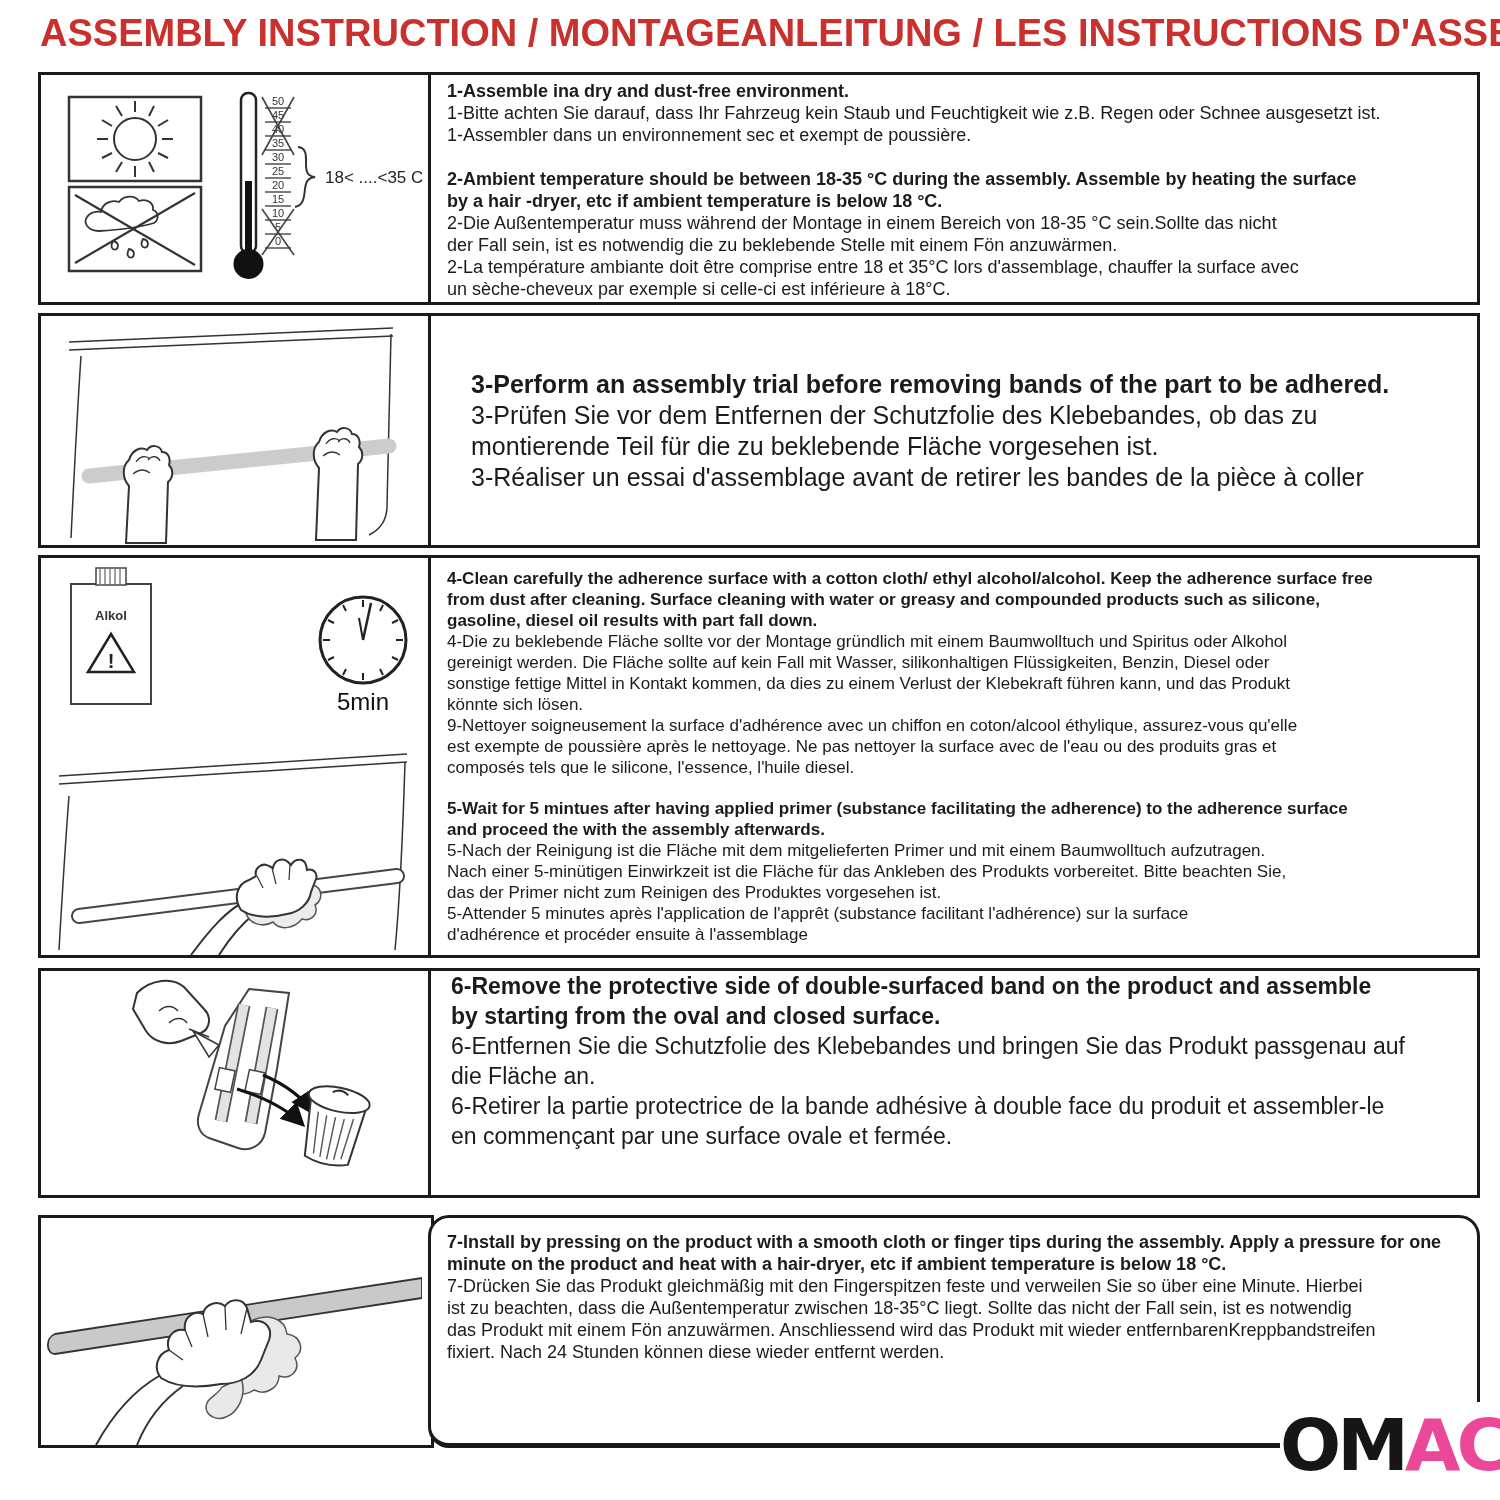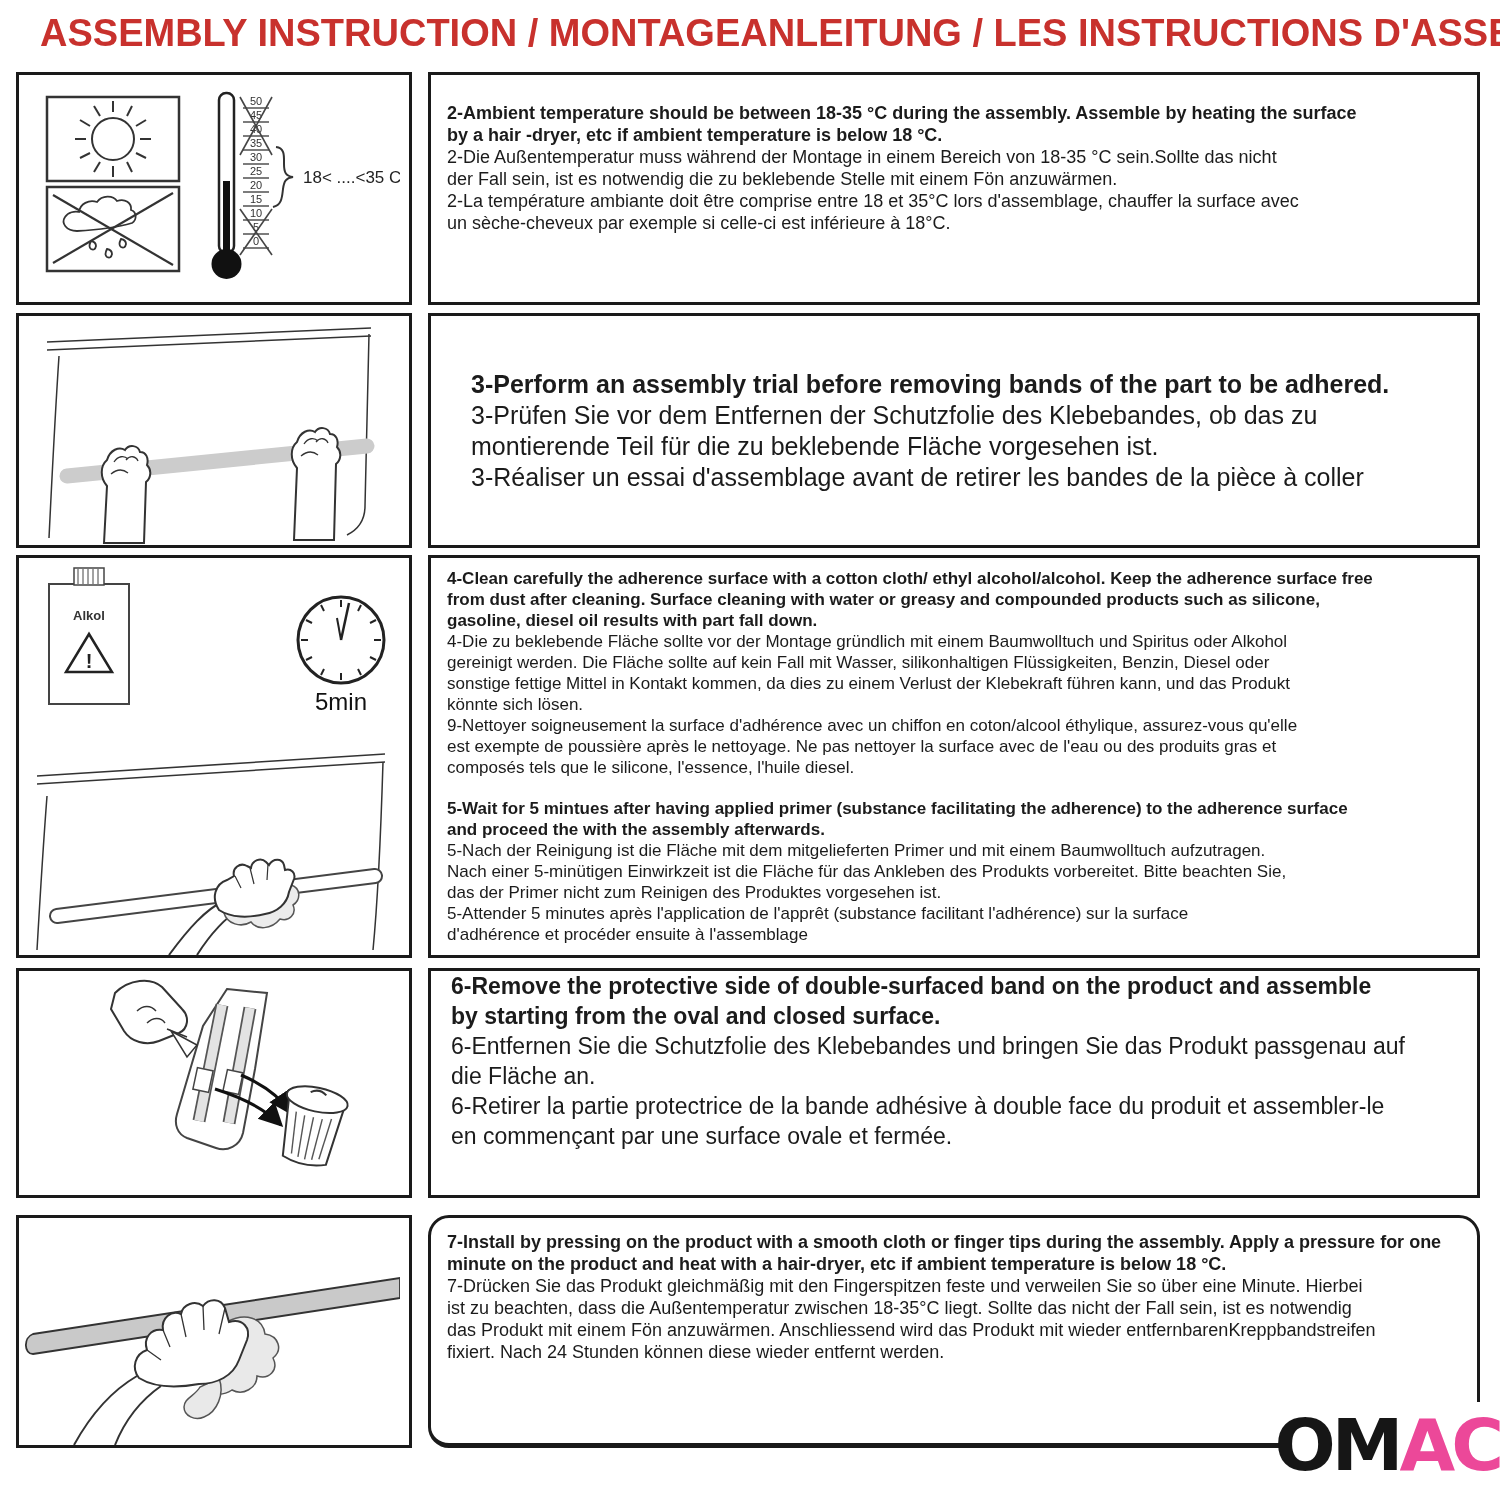--- a/index.html
+++ b/index.html
@@ -1,39 +1,39 @@
 <!DOCTYPE html>
 <html><head>
 <meta charset="utf-8">
 <style>
   html,body{margin:0;padding:0;background:#fff;}
   .page{position:relative;width:1500px;height:1500px;background:#fff;overflow:hidden;
         font-family:"Liberation Sans",sans-serif;color:#1b1b1b;}
   .title{position:absolute;left:40px;top:12px;width:1440px;font-size:38px;font-weight:bold;
          color:#C8312D;letter-spacing:0px;white-space:nowrap;}
   .box{position:absolute;background:#fff;border:3px solid #1a1a1a;box-sizing:border-box;}
-  .lbox{left:16px;width:396px;}
+  .lbox{left:38px;width:396px;}
   .rbox{left:428px;width:1052px;}
   .r1{top:72px;height:233px;}
   .r2{top:313px;height:235px;}
   .r3{top:555px;height:403px;}
   .r4{top:968px;height:230px;}
   .r5{top:1215px;height:233px;}
   .rbox p{margin:0;white-space:pre-line;}
   .b{font-weight:bold;}
   .txt-s{font-size:18px;line-height:22px;padding:5px 16px 0 16px;}
   .txt-s3{font-size:17px;line-height:21px;padding:10px 16px 4px 16px;}
   .txt-l{display:flex;flex-direction:column;justify-content:center;font-size:25px;line-height:31px;padding:0 40px;}
   .txt-l4{display:flex;flex-direction:column;justify-content:flex-start;font-size:23px;line-height:30px;padding:0 20px;}
   .sect{margin:0;}
   .gap22{height:22px;}
   .gap20{height:20px;}
   .r5.rbox{border-bottom-width:5px;border-radius:21px;}
   .logo{position:absolute;left:1280px;top:1402px;width:220px;height:86px;background:#fff;
-        display:flex;align-items:center;justify-content:flex-end;
+        display:flex;align-items:center;justify-content:flex-start;
         font-family:"DejaVu Sans",sans-serif;font-weight:900;font-size:72px;line-height:1;
         letter-spacing:-4px;}
   .logo .lb{color:#161616;}
   .logo .lr{color:#ec4899;}
   svg{display:block;}
   .ill text{font-family:"Liberation Sans",sans-serif;}
 </style>
 </head>
 <body>
 
@@ -109,20 +109,25 @@
           <line x1="221" y1="134" x2="253" y2="180"></line>
             <line x1="253" y1="134" x2="221" y2="180"></line>
         </g>
         <path d="M257,72 C266,73 265,81 265,89 C265,98 267,101 274,102 C267,103 265,106 264,114 C263,122 263,130 254,132" fill="none" stroke="#333" stroke-width="2"></path>
         <text x="284" y="108" font-size="17" fill="#222">18&lt; ....&lt;35 C</text>
       </g>
     </svg>
   </div>
 
   <div class="box rbox r1 txt-s">
+    <div class="sect">
+      <p class="b">1-Assemble ina dry and dust-free environment.</p>
+      <p>1-Bitte achten Sie darauf, dass Ihr Fahrzeug kein Staub und Feuchtigkeit wie z.B. Regen oder Schnee ausgesetzt ist.</p>
+      <p>1-Assembler dans un environnement sec et exempt de poussière.</p>
+    </div>
     <div class="gap22"></div>
     <div class="sect">
       <p class="b">2-Ambient temperature should be between 18-35 °C  during the assembly. Assemble by heating the surface
 by a hair -dryer, etc if ambient temperature is below 18 °C.</p>
       <p>2-Die Außentemperatur muss während der Montage in einem Bereich von 18-35 °C  sein.Sollte das nicht
 der Fall sein, ist es notwendig die zu beklebende Stelle mit einem Fön anzuwärmen.</p>
       <p>2-La température ambiante doit être comprise entre 18 et 35°C lors d'assemblage, chauffer la surface avec
 un sèche-cheveux par exemple si celle-ci est inférieure à 18°C.</p>
     </div>
   </div>

